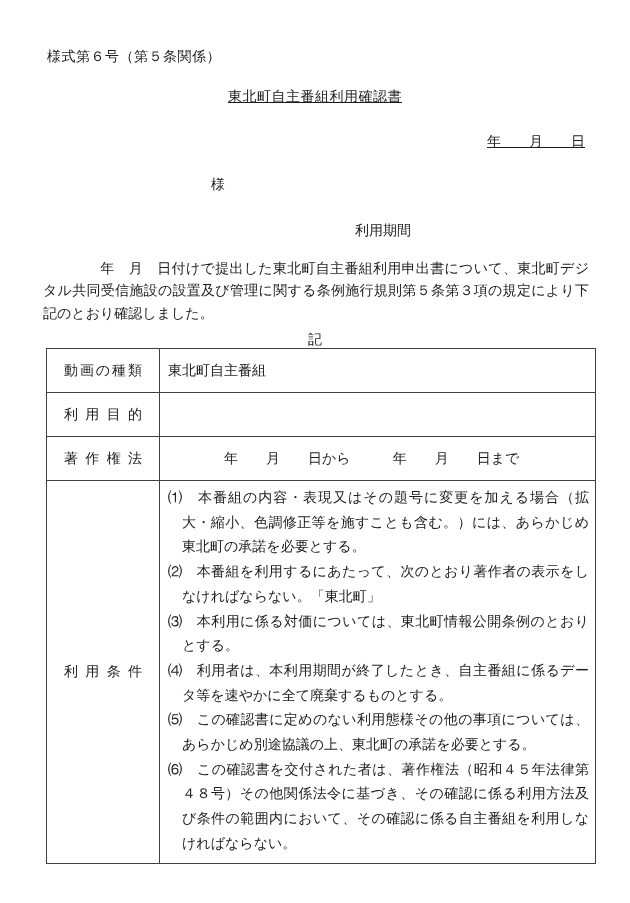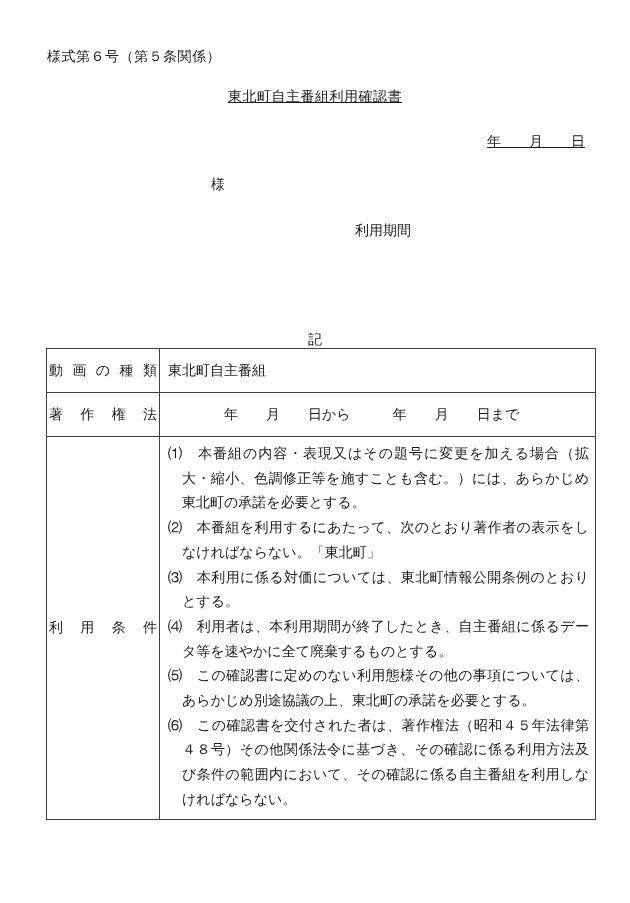--- a/index.html
+++ b/index.html
@@ -71,21 +71,21 @@
     border-collapse: collapse;
     table-layout: fixed;
     font-size: 14px;
   }
   .confirm-table td {
     border: 1px solid #404040;
     vertical-align: middle;
   }
   .label-cell {
     width: 113px;
-    padding: 0 2px;
+    padding: 0 17px;
     text-align: justify;
     text-align-last: justify;
     -moz-text-align-last: justify;
   }
   .value-cell {
     padding: 0 8px;
     white-space: pre;
     overflow: hidden;
   }
   .row-single .label-cell,
@@ -109,28 +109,33 @@
   <div class="form-number">様式第６号（第５条関係）</div>
 
   <div class="doc-title">東北町自主番組利用確認書</div>
 
   <div class="date-line">年　　月　　日</div>
 
   <div class="addressee">様</div>
 
   <div class="sender">利用期間</div>
 
+  <div class="body-text">　　　　年　月　日付けで提出した東北町自主番組利用申出書について、東北町デジタル共同受信施設の設置及び管理に関する条例施行規則第５条第３項の規定により下記のとおり確認しました。</div>
 
   <div class="ki-marker">記</div>
 
   <table class="confirm-table">
     <tbody>
       <tr class="row-single">
         <td class="label-cell">動画の種類</td>
         <td class="value-cell">東北町自主番組</td>
+      </tr>
+      <tr class="row-single">
+        <td class="label-cell">利用目的</td>
+        <td class="value-cell"></td>
       </tr>
       <tr class="row-single">
         <td class="label-cell">著作権法</td>
         <td class="value-cell">　　　　年　　月　　日から　　　年　　月　　日まで</td>
       </tr>
       <tr>
         <td class="label-cell">利用条件</td>
         <td class="cond-cell">
           <p class="cond-item">⑴　本番組の内容・表現又はその題号に変更を加える場合（拡大・縮小、色調修正等を施すことも含む。）には、あらかじめ東北町の承諾を必要とする。</p>
           <p class="cond-item">⑵　本番組を利用するにあたって、次のとおり著作者の表示をしなければならない。「東北町」</p>

